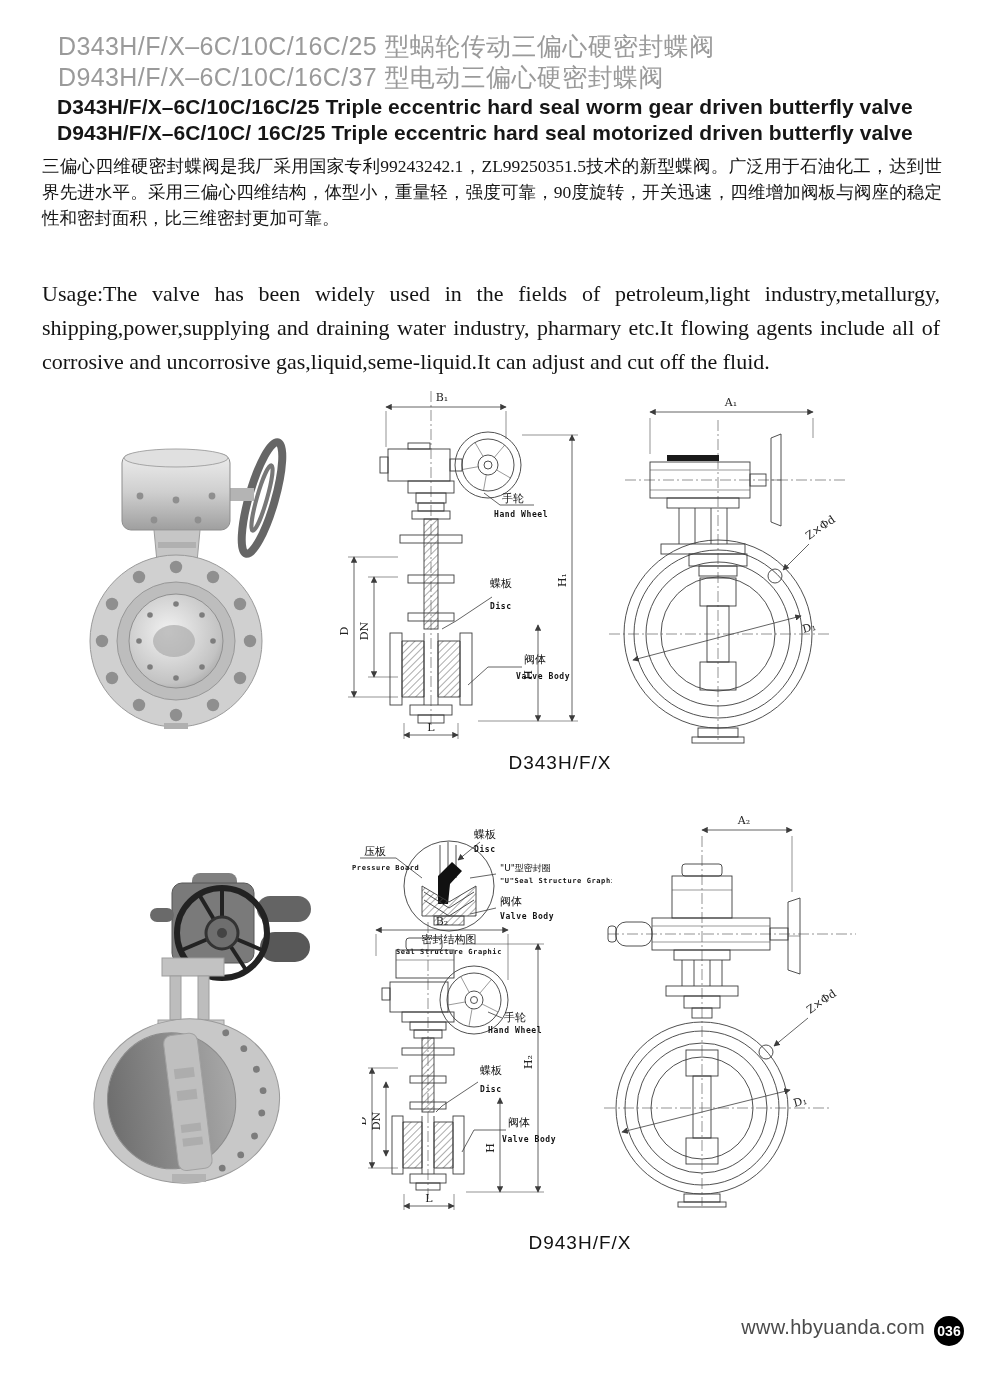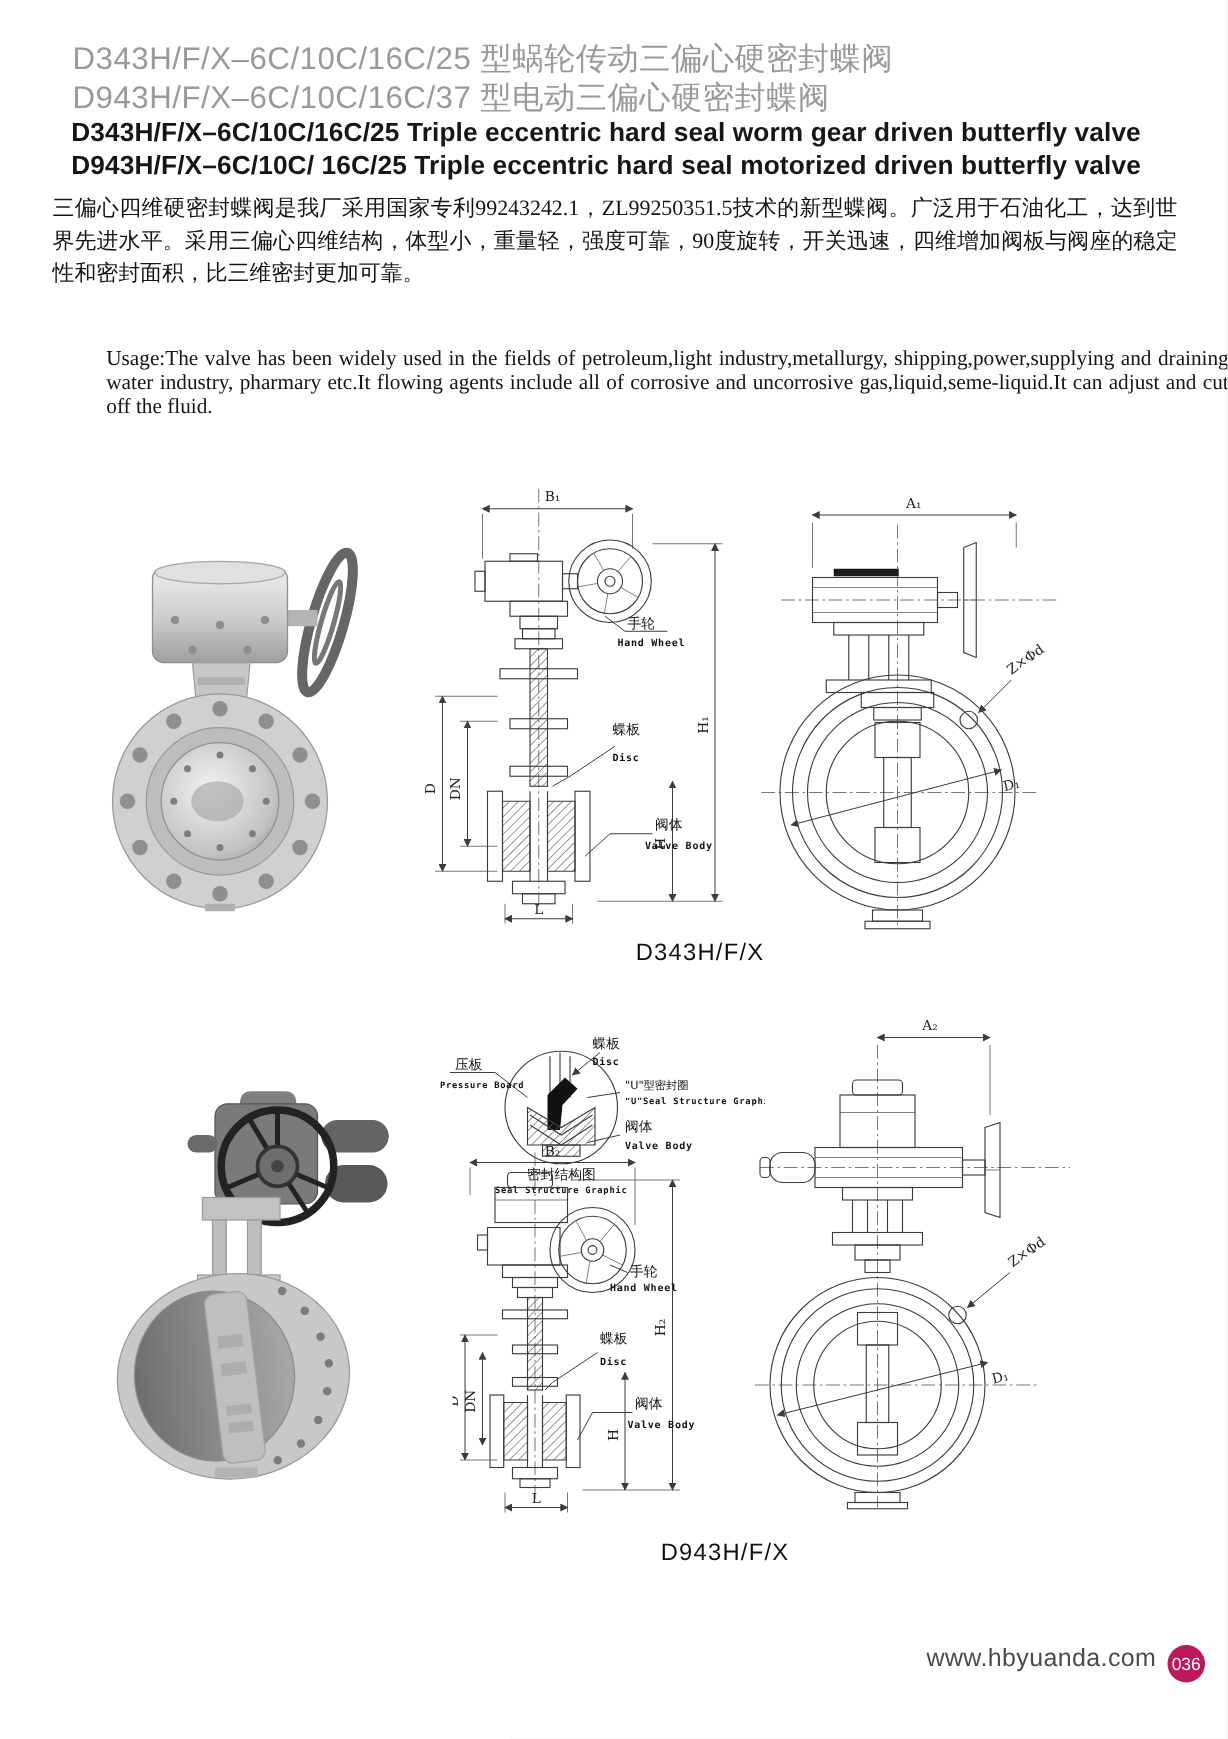--- a/index.html
+++ b/index.html
@@ -7,21 +7,21 @@
           overflow:hidden; font-family:"Liberation Sans", sans-serif; color:#1c1c1c; }
 
   .title-cn { position:absolute; left:42px; width:900px; color:#9a9a9a; font-size:25px;
               font-weight:500; letter-spacing:0.4px; white-space:nowrap;margin-left:16px; }
   .title-en { position:absolute; left:42px; width:920px; color:#161616; font-size:21px;
               font-weight:700; letter-spacing:0.1px; white-space:nowrap;margin-left:15px; }
 
   .para-cn { position:absolute; left:42px; width:900px; font-family:"Liberation Serif", serif;
              font-size:17.5px; line-height:26px; text-align:justify; color:#141414; }
   .para-en { position:absolute; left:42px; width:898px; font-family:"Liberation Serif", serif;
-             font-size:17px; line-height:19px; text-align:justify; color:#141414;margin-left:43px; }
+             font-size:22px; line-height:34px; text-align:justify; color:#141414; }
 
   .fig { position:absolute; }
   .caption { position:absolute; font-family:Liberation Sans, sans-serif; font-size:19px;
              letter-spacing:1px; color:#111; text-align:center; }
 
   
   .dln  { stroke:#3c3c3c; stroke-width:0.9; fill:none; }
   .dln2 { stroke:#3c3c3c; stroke-width:0.9; }
   .thin { stroke:#555; stroke-width:0.6; fill:none; }
   .cl   { stroke:#4a4a4a; stroke-width:0.6; fill:none; stroke-dasharray:11 3 2 3; }
@@ -30,22 +30,22 @@
               marker-start:url(#arr); marker-end:url(#arr); }
   .arr-end  { stroke:#3c3c3c; stroke-width:0.8; fill:none; marker-end:url(#arr); }
   .ldr  { stroke:#3c3c3c; stroke-width:0.8; fill:none; }
   .dim  { font-family:"DejaVu Serif", serif; font-size:11px; fill:#222; }
   .lbl-cn { font-family:"DejaVu Sans", sans-serif; font-size:11px; fill:#111; }
   .lbl-en { font-family:"DejaVu Sans Mono", monospace; font-size:8px; font-weight:bold;
             fill:#111; letter-spacing:0.6px; }
 
   .footer { position:absolute; top:1316px; right:18px; display:flex; align-items:flex-start; gap:9px; }
   .footer-url { font-size:20px; color:#4b4b4b; letter-spacing:0.3px; }
-  .badge { width:30px; height:30px; border-radius:50%; background:#be185d; color:#fff;
-           font-size:14px; font-weight:normal; display:flex; align-items:center; justify-content:center; }
+  .badge { width:30px; height:30px; border-radius:50%; background:#000000; color:#fff;
+           font-size:14px; font-weight:bold; display:flex; align-items:center; justify-content:center; }
 </style>
 </head>
 <body>
 
 <div class="page">
 
   <svg width="0" height="0" style="position:absolute">
     <defs>
       <marker id="arr" viewBox="0 0 10 10" refX="9" refY="5" markerWidth="8" markerHeight="8" orient="auto-start-reverse">
         <path d="M0,0 L10,5 L0,10 z" fill="#3c3c3c"></path>

